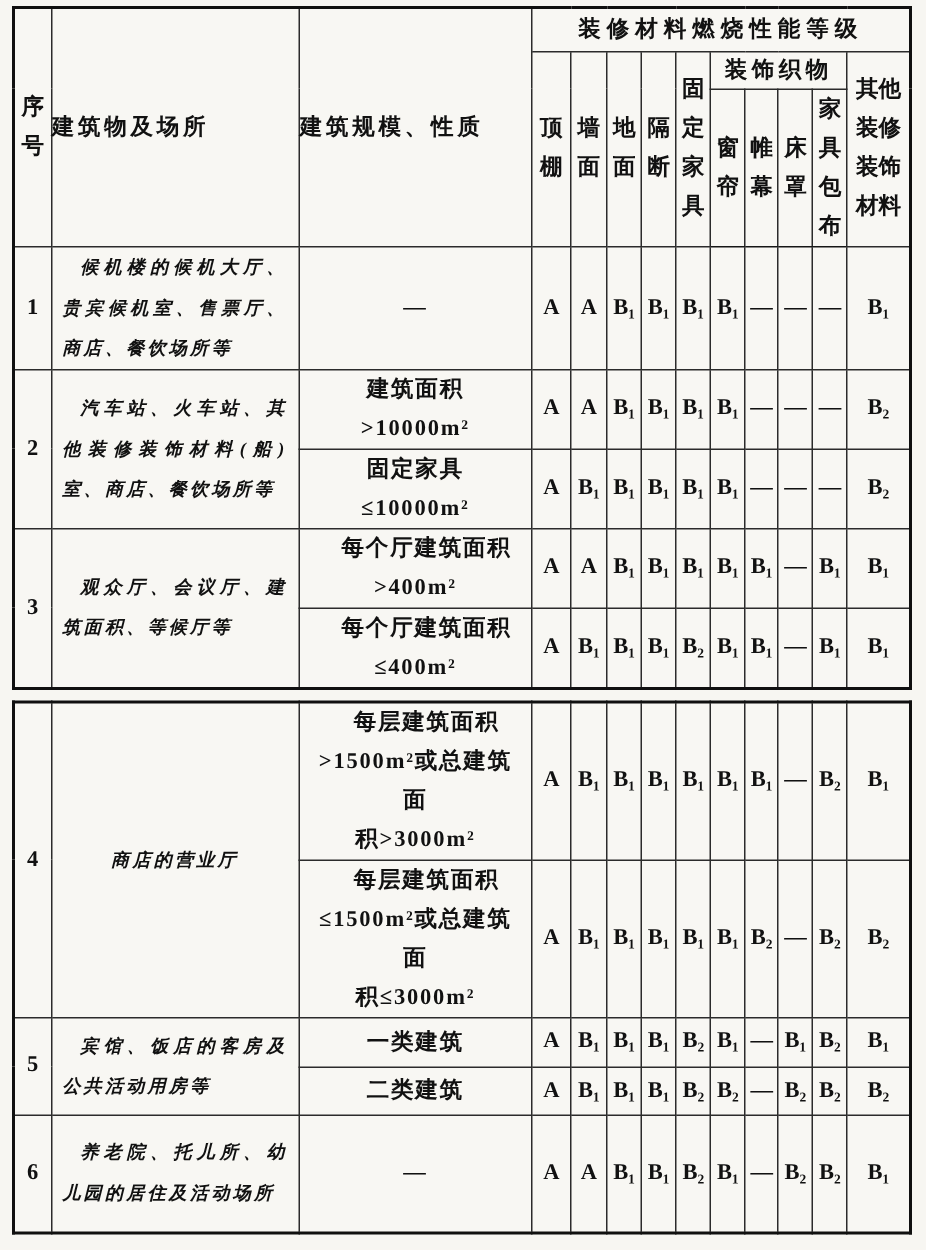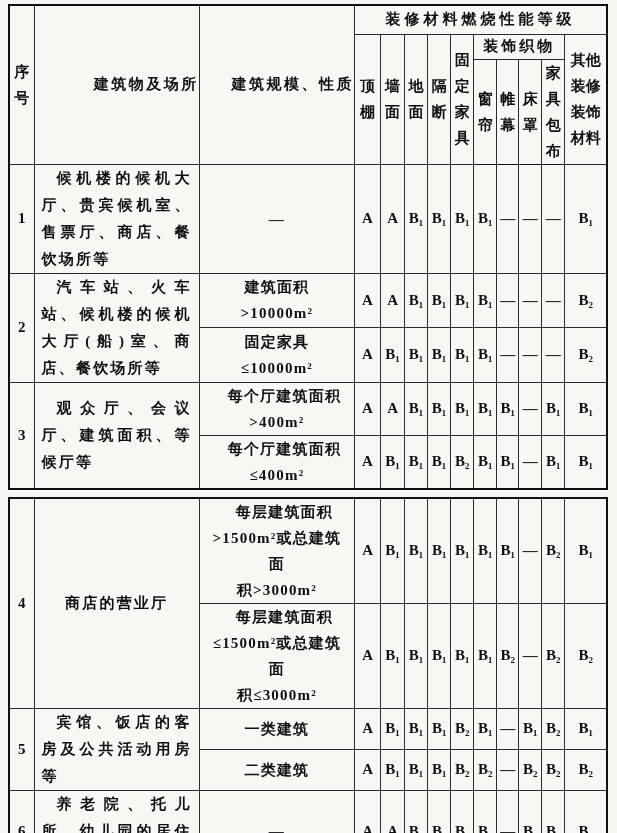--- a/index.html
+++ b/index.html
@@ -22,40 +22,41 @@
   .t th, .t td {
     border:1px solid #2b2b2b;
     padding:0;
     vertical-align:middle;
     font-weight:bold;
   }
   thead tr.h3 th { border-bottom:1.8px solid #161616; }
   tr.gs > td { border-top:1.8px solid #161616; }
   th { font-size:15px; }
   .gg { letter-spacing:4px; text-align:center; }
-  .hz { letter-spacing:2.5px; text-align:right; }
+  .hz { letter-spacing:2.5px; text-align:left; }
   .fg { letter-spacing:3px; text-align:center; }
   .v {
     display:inline-block;
     word-break:break-all;
     line-height:26px;
     letter-spacing:0;
     text-align:center;
     vertical-align:middle;
   }
   .w1 { width:16px; }
   .w2 { width:31px; }
   td.num { text-align:center; font-size:15px; font-family:"Liberation Serif","DejaVu Serif",serif; }
   td.place {
-    font-size:15px;
+    font-size:12px;
     letter-spacing:2.2px;
     line-height:27px;
     padding:0 7px;
     text-align:justify;
     text-indent:1em;
+    font-style:italic;
   }
   td.place.c { text-align:center; text-indent:0; }
   td.scale {
     font-size:15px;
     letter-spacing:1.2px;
     line-height:26px;
     padding:0 9px;
     white-space:pre-line;
   }
   td.scale.c { text-align:center; }
@@ -117,21 +118,21 @@
           <td class="g">B₁</td>
           <td class="g">B₁</td>
           <td class="g">B₁</td>
           <td class="g">—</td>
           <td class="g">—</td>
           <td class="g">—</td>
           <td class="g">B₁</td>
         </tr>
         <tr class="gs" style="height: 42px;">
           <td class="num" rowspan="2">2</td>
-          <td class="place" rowspan="2">汽车站、火车站、候机楼的候机大厅(船)室、商店、餐饮场所等</td>
+          <td class="place" rowspan="2">汽车站、火车站、其他装修装饰材料(船)室、商店、餐饮场所等</td>
           <td class="scale c">建筑面积&gt;10000m²</td>
           <td class="g">A</td>
           <td class="g">A</td>
           <td class="g">B₁</td>
           <td class="g">B₁</td>
           <td class="g">B₁</td>
           <td class="g">B₁</td>
           <td class="g">—</td>
           <td class="g">—</td>
           <td class="g">—</td>

